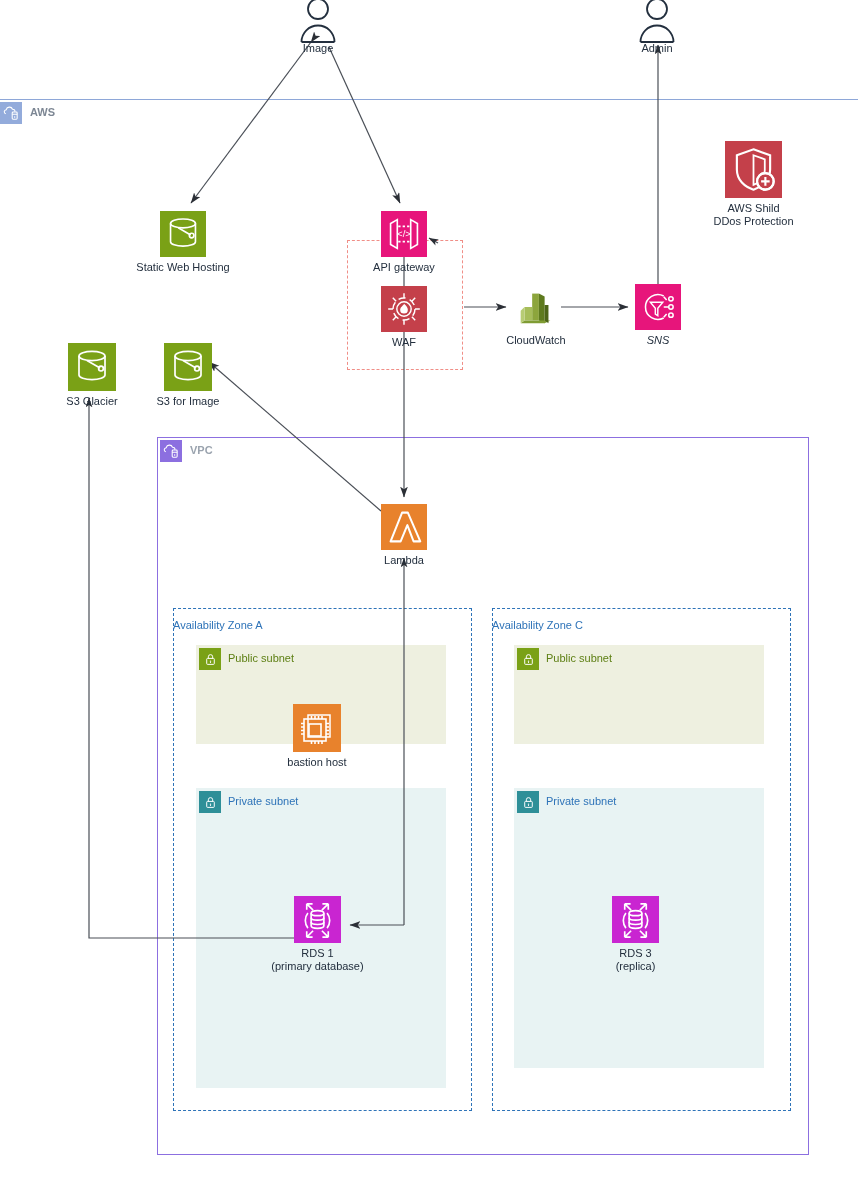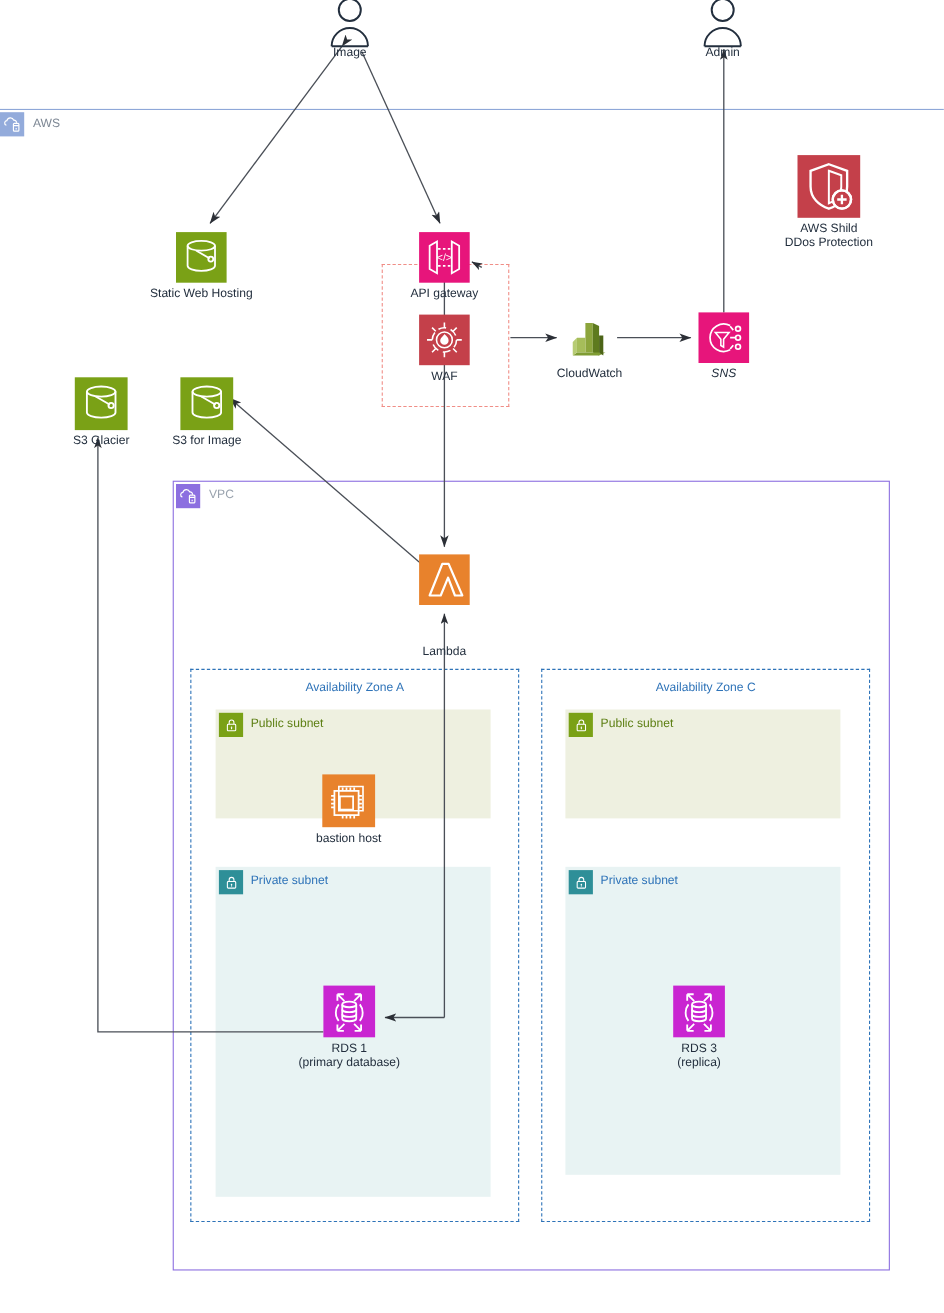--- a/index.html
+++ b/index.html
@@ -4,22 +4,22 @@
 <style>
   html,body{margin:0;padding:0;background:#ffffff;}
   body{width:858px;height:1194px;position:relative;overflow:hidden;
        font-family:"Liberation Sans","DejaVu Sans",sans-serif;color:#232f3e;}
   #stage{position:absolute;left:0;top:0;width:858px;height:1194px;}
   svg.layer{position:absolute;left:0;top:0;width:858px;height:1194px;overflow:visible;}
   #wires{z-index:5;}
   .node{position:absolute;z-index:20;}
   .cap{position:absolute;text-align:center;font-size:11px;line-height:13px;color:#232f3e;
        white-space:pre;}
-  .grp-title{position:absolute;font-size:11px;white-space:nowrap;}
-  .az-title{position:absolute;font-size:11px;color:#2e73b8;text-align:center;}
+  .grp-title{position:absolute;font-size:11px;white-space:nowrap;font-weight:bold;}
+  .az-title{position:absolute;font-size:11px;color:#2e73b8;text-align:left;}
   .subnet-label{position:absolute;font-size:11px;white-space:nowrap;}
   .badge{position:absolute;width:22px;height:22px;display:flex;align-items:center;justify-content:center;}
   .box{position:absolute;box-sizing:border-box;}
 </style>
 </head>
 <body>
 
 <div id="stage">
 
   <div class="box" id="grp-aws" style="left: 0px; top: 99px; width: 858px; height: 1px; border-top: 1px solid rgb(142, 167, 216);"></div>
@@ -267,21 +267,21 @@
         <div class="cap" style="left: -31px; top: 52px; width: 110px;">S3 for Image</div>
       </div>
       <div class="node" style="left: 381px; top: 504px; width: 46px; height: 46px;">
         <div style="width: 46px; height: 46px; background: rgb(232, 130, 44); display: flex; align-items: center; justify-content: center;">
           <svg width="46" height="46" viewBox="0 0 48 48">
       <g fill="none" stroke="#fff" stroke-width="2.1" stroke-linejoin="round">
       <path d="M10 39 L22 9 h6 L41 39 h-7 L27.5 22 L20.5 39 z"></path>
             </g>
           </svg>
         </div>
-        <div class="cap" style="left: -27px; top: 50px; width: 100px; margin-top: 32px;">Lambda</div>
+        <div class="cap" style="left: -27px; top: 50px; width: 100px;">Lambda</div>
       </div>
       <div class="node" style="left: 293px; top: 680px; width: 48px; height: 48px; margin-top: 24px;">
         <div style="width: 48px; height: 48px; background: rgb(232, 130, 44); display: flex; align-items: center; justify-content: center;">
           <svg width="48" height="48" viewBox="0 0 48 48">
       <g fill="none" stroke="#fff" stroke-width="1.6">
       <path d="M15 11h22v22h-22z" stroke-width="1.5"></path>
       <rect x="11" y="15" width="22" height="22"></rect>
       <rect x="16" y="20" width="12" height="12"></rect>
       <path d="M18.5 15v-3M22 15v-3M25.5 15v-3M29 15v-3
                M18.5 37v3M22 37v3M25.5 37v3M29 37v3

